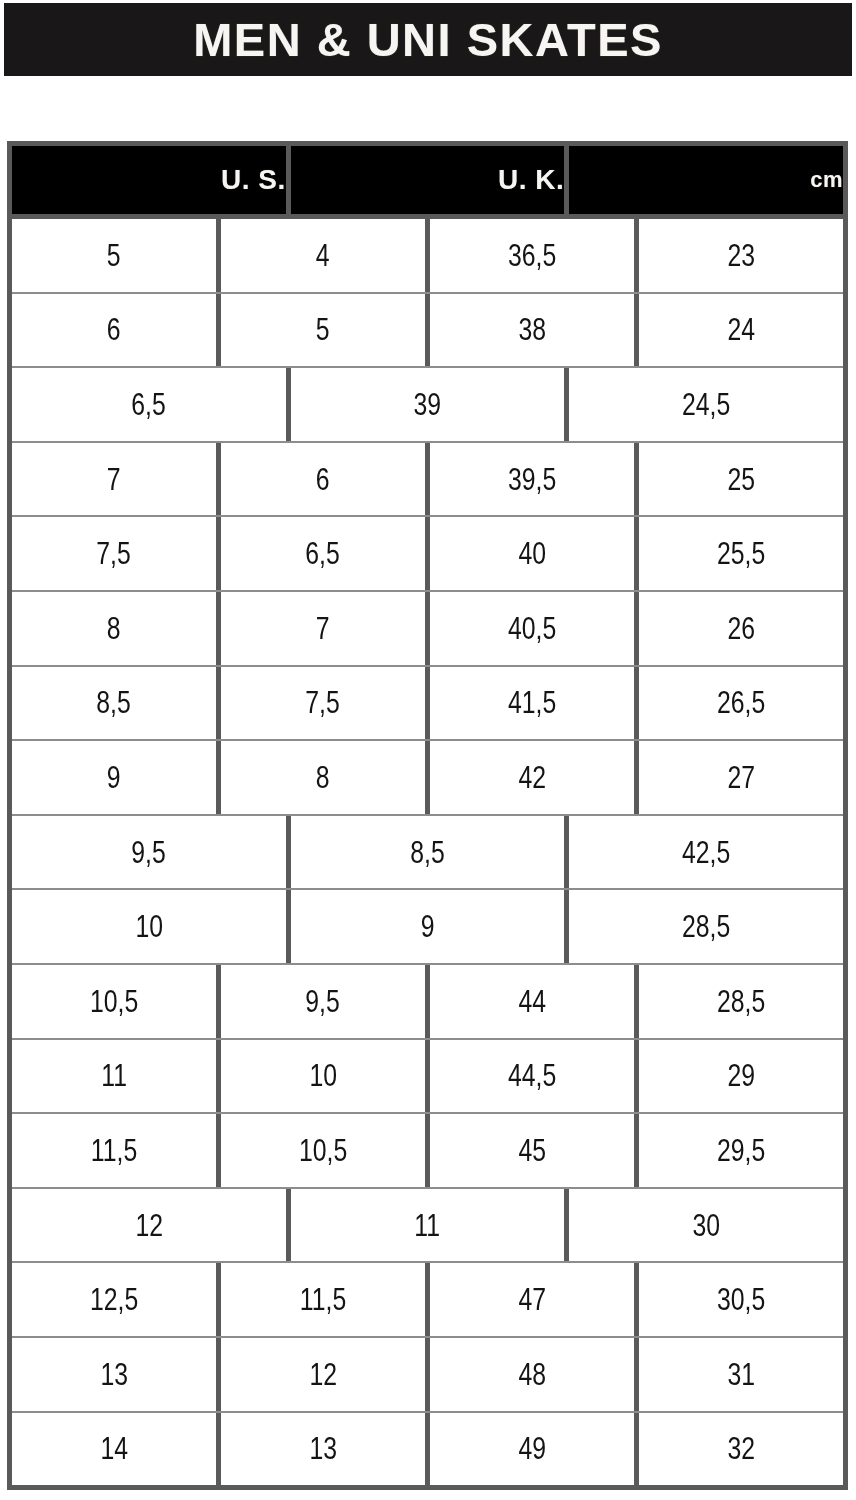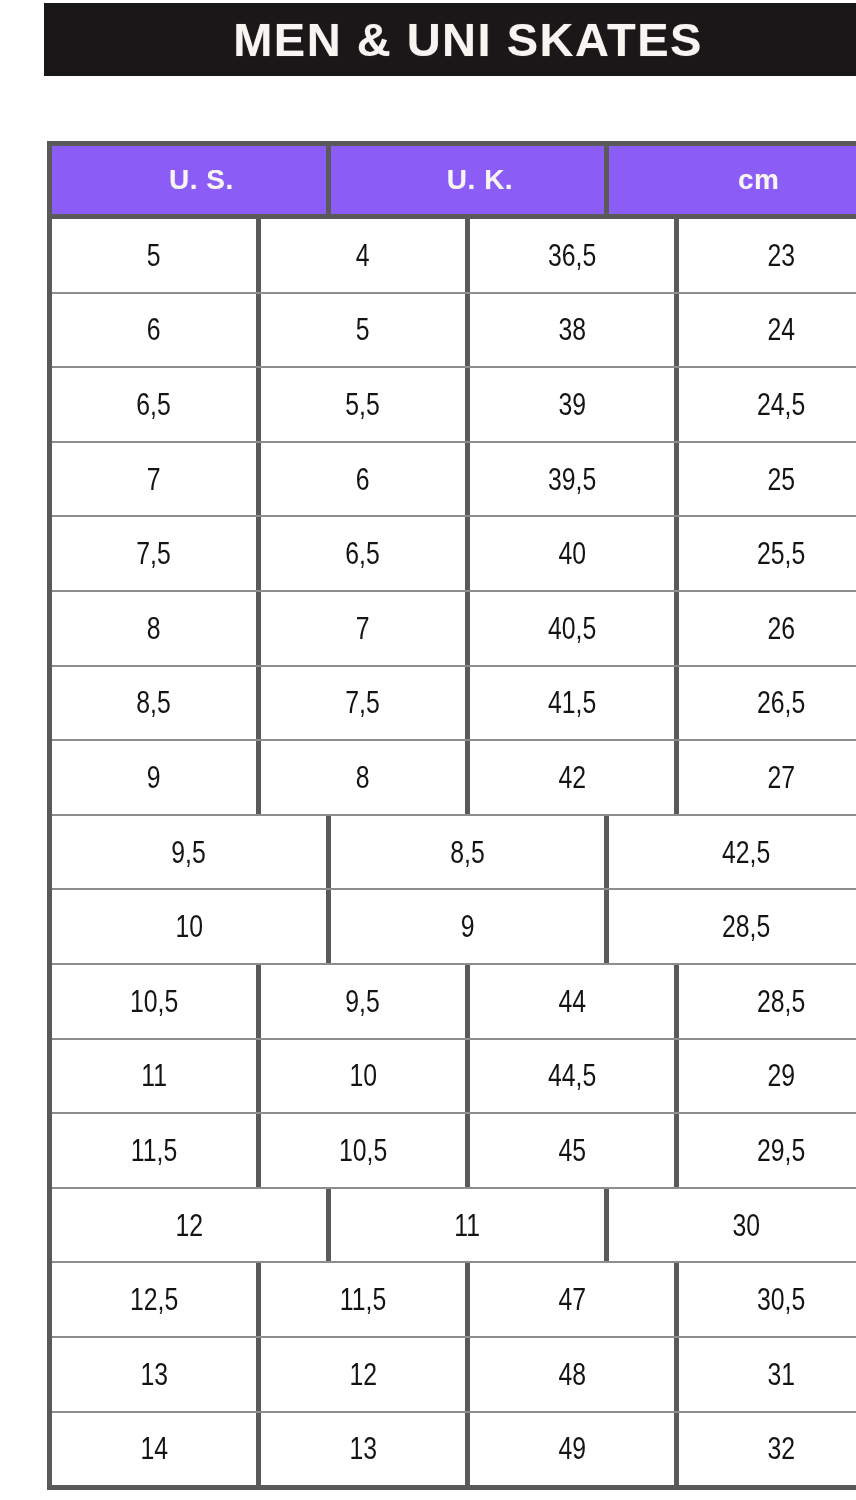--- a/index.html
+++ b/index.html
@@ -12,21 +12,20 @@
     height: 1500px;
     font-family: "Liberation Sans", sans-serif;
     overflow: hidden;
   }
 
   .page {
     position: relative;
     width: 700px;
     height: 1500px;
     background: #ffffff;
-    margin-left: 40px;
   }
 
   
   .title-banner {
     position: absolute;
     left: 4px;
     top: 3px;
     width: 848px;
     height: 73px;
     background: #1a1718;
@@ -61,39 +60,39 @@
   }
 
   .thead {
     display: flex;
     height: 68px;
     flex: 0 0 68px;
     gap: 5px;
   }
   .th {
     flex: 1 1 0;
-    background: #8b5cf6;
+    background: #000000;
     display: flex;
     align-items: center;
-    justify-content: center;
+    justify-content: flex-end;
     box-sizing: border-box;
     padding-left: 25px;
   }
   .th-label {
     color: #f7f5f2;
     font-family: "Liberation Sans", sans-serif;
     font-weight: bold;
     font-size: 28px;
     letter-spacing: 0.5px;
     line-height: 1;
     white-space: nowrap;
     text-shadow: 0 0 1px rgba(255,255,255,0.3);
   }
   .th.small .th-label {
-    font-size: 28px;
+    font-size: 22px;
   }
 
   .tbody {
     flex: 1 1 auto;
     background: #ffffff;
     display: flex;
     flex-direction: column;
     margin-top: 5px;
     box-sizing: border-box;
   }
@@ -179,23 +178,20 @@
           </div>
           <div class="td">
             <span class="cell-value">24</span>
           </div>
         </div>
         <div class="tr">
           <div class="td">
             <span class="cell-value">6,5</span>
           </div>
           <div class="td">
-            <span class="cell-value">5,5</span>
-          </div>
-          <div class="td">
             <span class="cell-value">39</span>
           </div>
           <div class="td">
             <span class="cell-value">24,5</span>
           </div>
         </div>
         <div class="tr">
           <div class="td">
             <span class="cell-value">7</span>
           </div>

